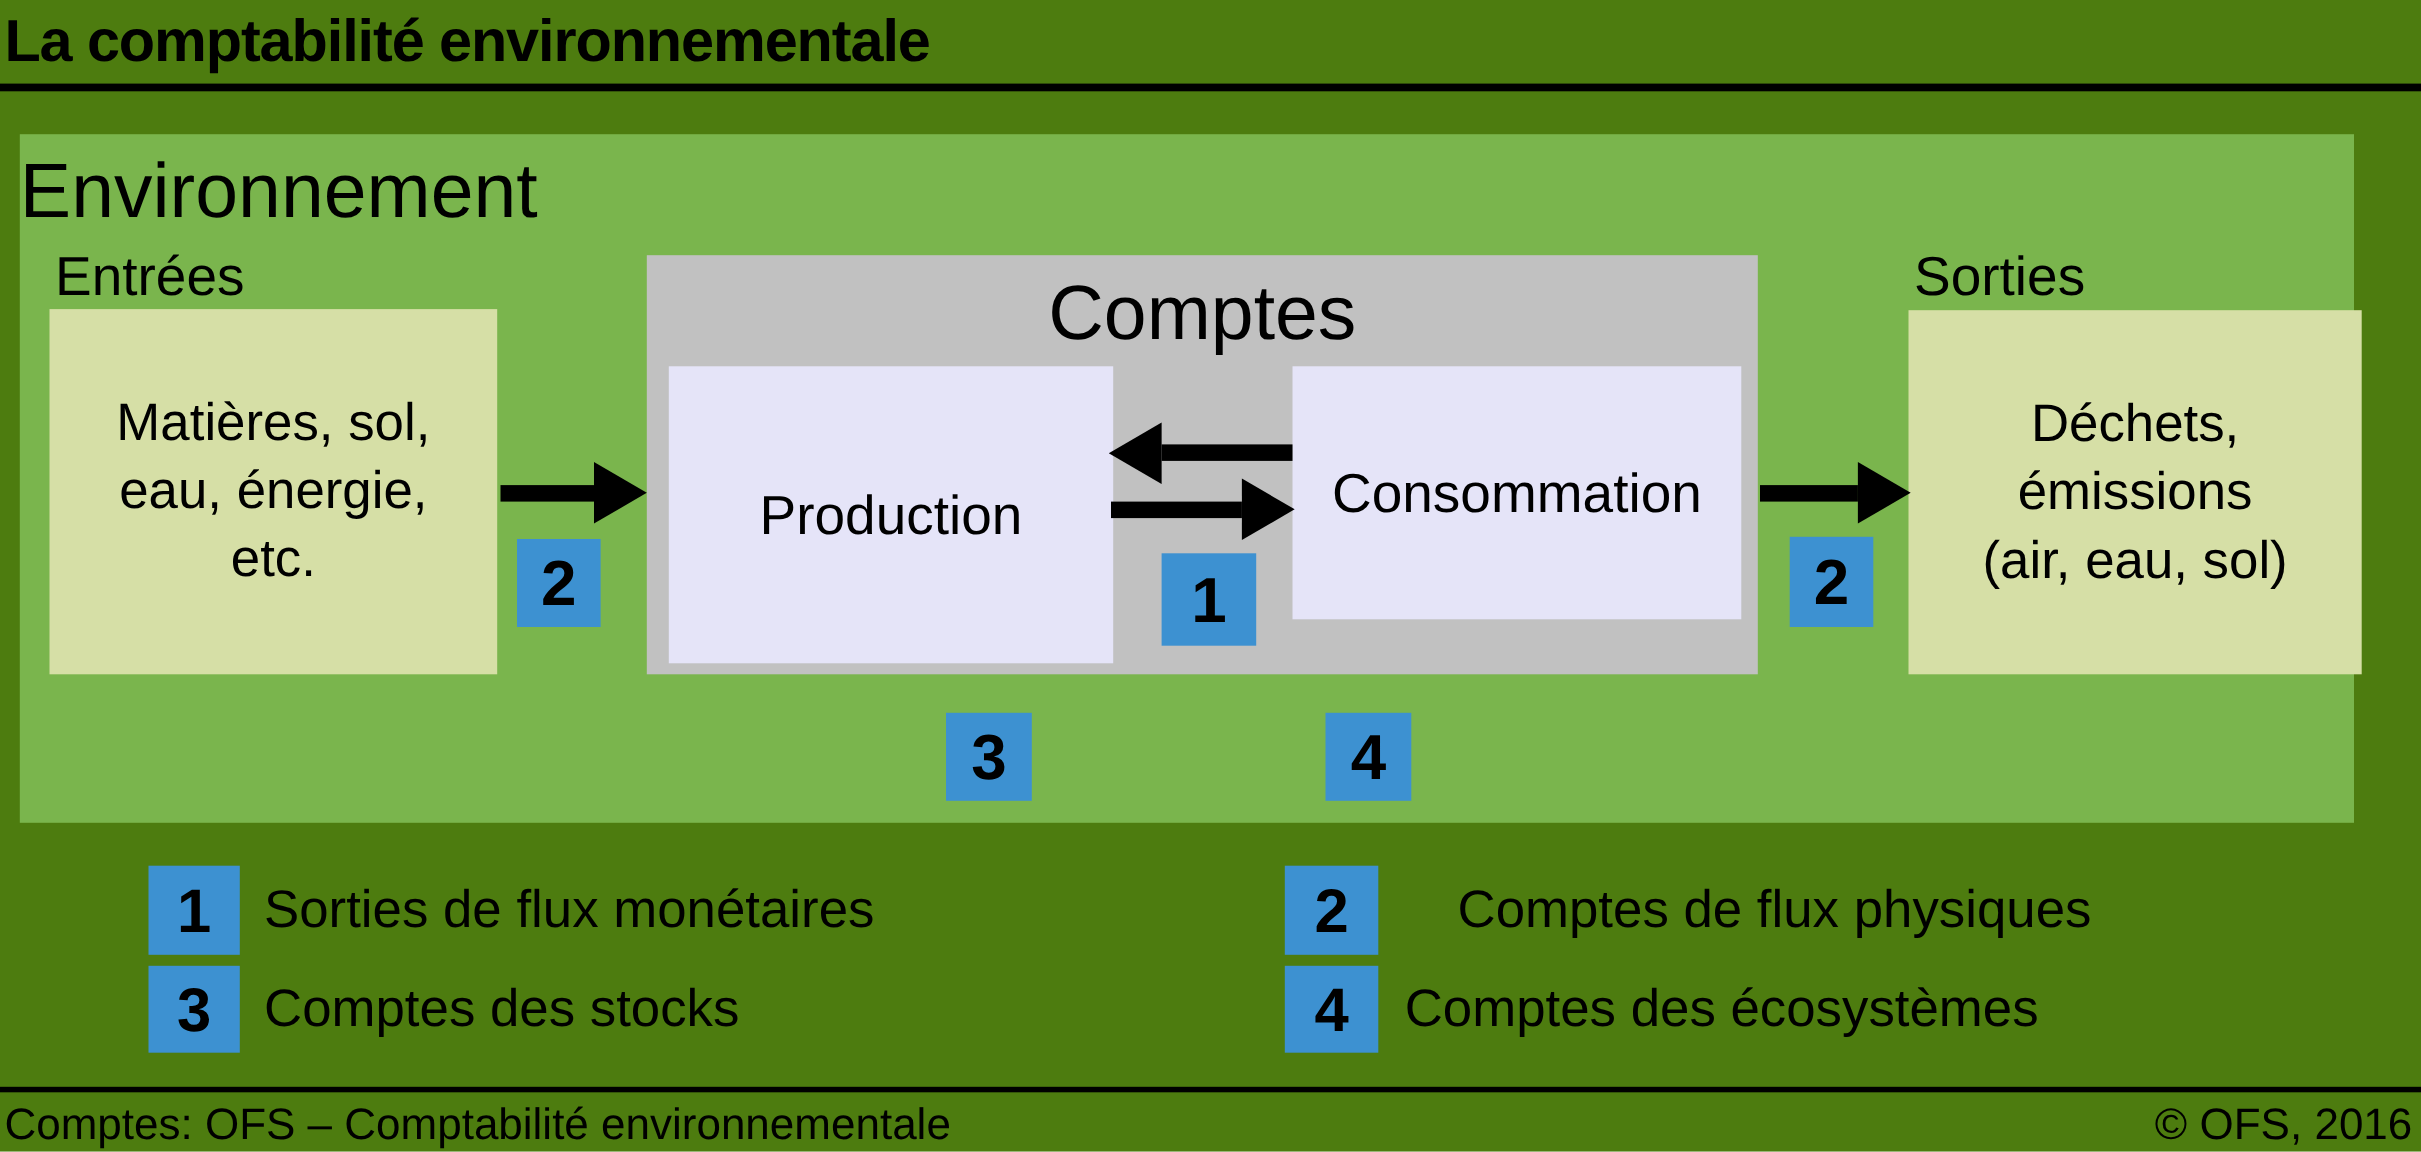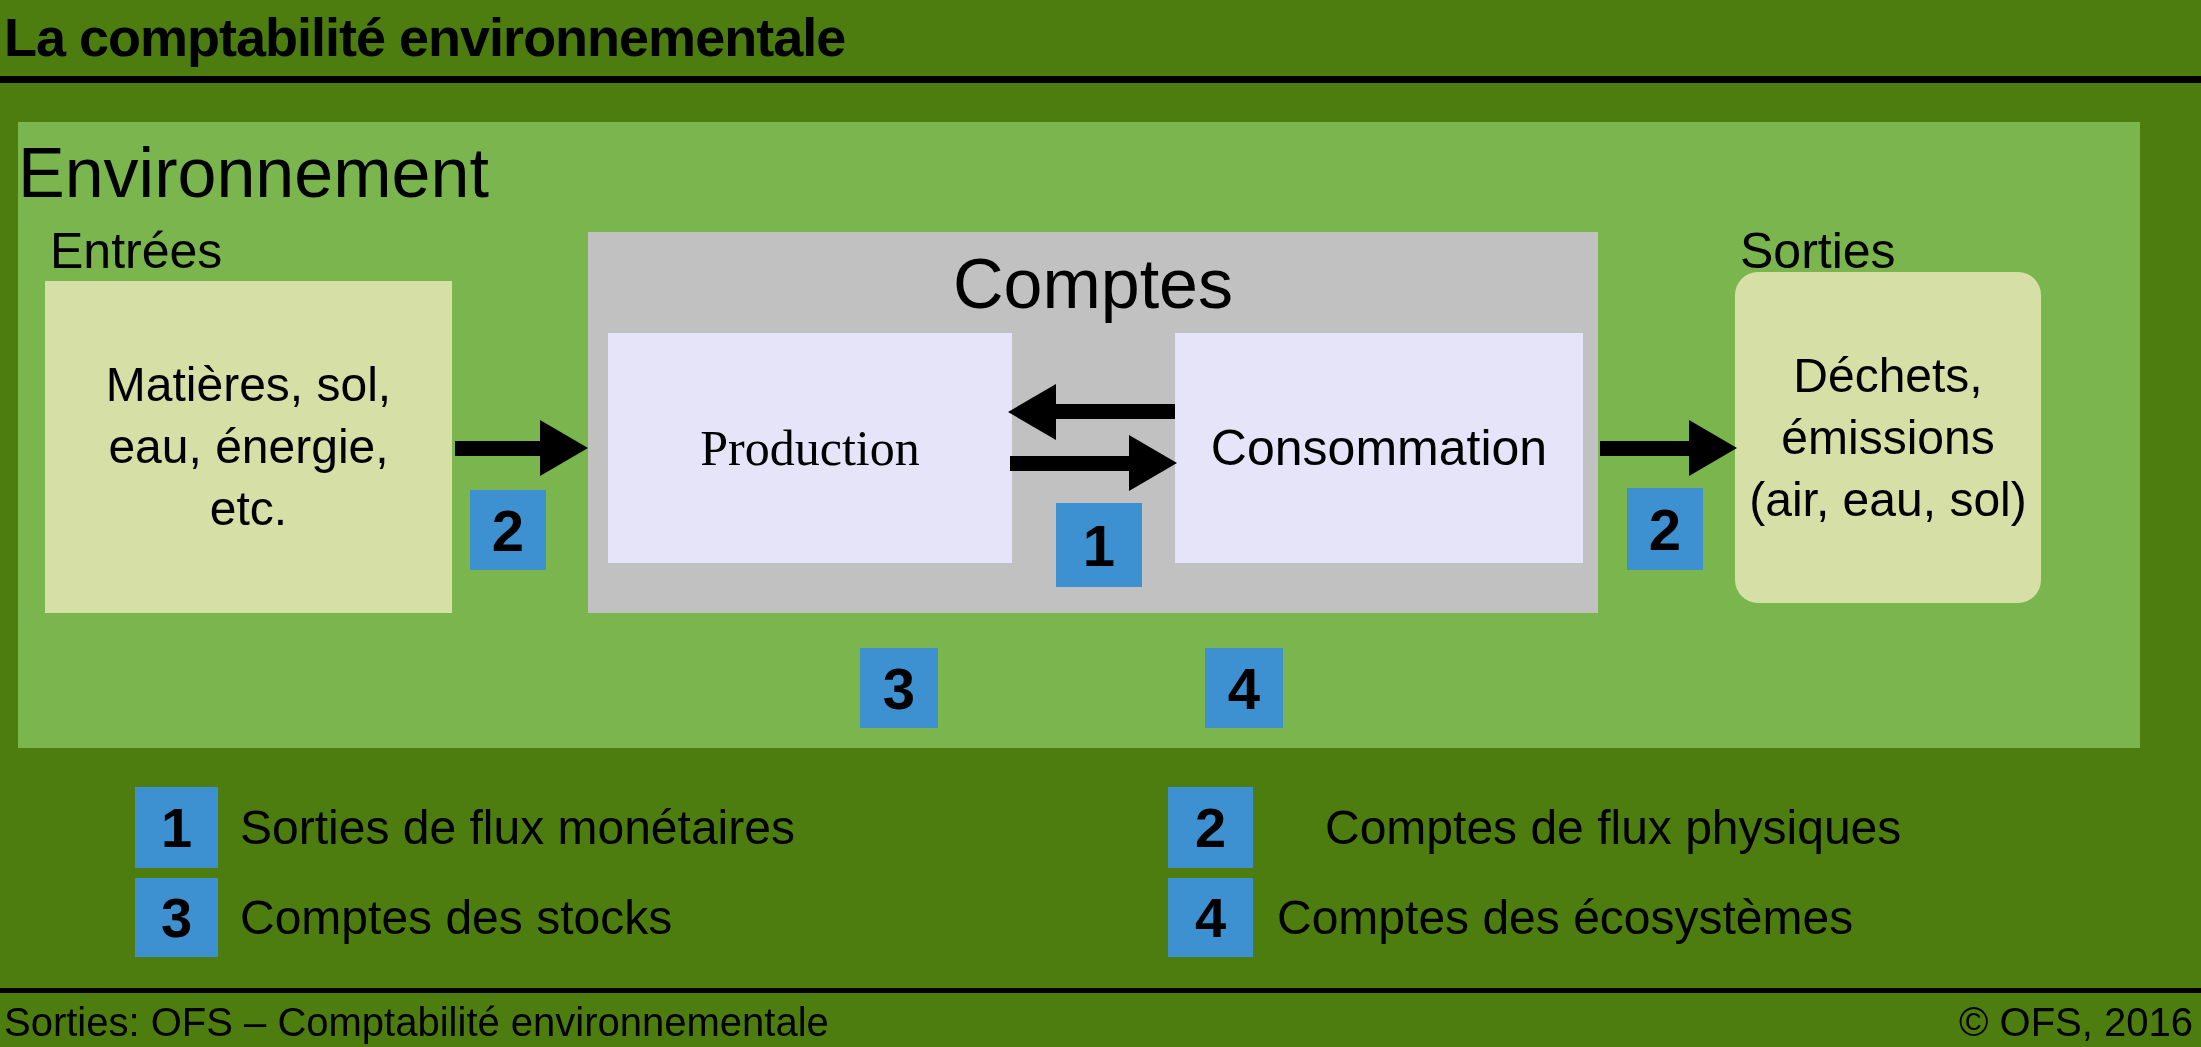--- a/index.html
+++ b/index.html
@@ -21,32 +21,32 @@
   .zone-label{font-size:50px;}
   #entrees-label{left:50px;top:222px;}
   #sorties-label{left:1740px;top:222px;}
 
   
   .olive-box{
     background:#d6dfa6;display:flex;align-items:center;justify-content:center;
     text-align:center;font-size:48px;line-height:62px;white-space:pre-line;
   }
   #entrees-box{left:45px;top:281px;width:407px;height:332px;}
-  #sorties-box{left:1735px;top:272px;width:306px;height:331px;border-radius:23px;}
+  #sorties-box{left:1735px;top:282px;width:412px;height:331px;}
 
   
   #eco-box{left:588px;top:232px;width:1010px;height:381px;background:#c1c1c1;}
   #eco-label{left:588px;top:244px;width:1010px;text-align:center;font-size:70px;}
 
   
   .lav-box{
     background:#e5e4f8;display:flex;align-items:center;justify-content:center;
     font-size:50px;text-align:center;
   }
-  #production-box{left:608px;top:333px;width:404px;height:230px;font-family:Liberation Serif, serif;}
+  #production-box{left:608px;top:333px;width:404px;height:270px;}
   #consommation-box{left:1175px;top:333px;width:408px;height:230px;}
 
   
   .arrow{display:flex;align-items:center;}
   .arrow .shaft{flex:1;height:15px;background:#000;}
   .head-right{width:0;height:0;border-top:28px solid transparent;border-bottom:28px solid transparent;border-left:48px solid #000;}
   .head-left{width:0;height:0;border-top:28px solid transparent;border-bottom:28px solid transparent;border-right:48px solid #000;}
   #arrow-input{left:455px;top:420px;width:133px;height:56px;}
   #arrow-output{left:1600px;top:420px;width:137px;height:56px;}
   #arrow-cons-to-prod{left:1008px;top:383px;width:167px;height:57px;}
@@ -139,16 +139,16 @@
   <div class="abs legend-square" id="lg-sq-2">2</div>
   <div class="abs legend-label" id="lg-lb-2">Comptes de flux physiques</div>
 
   <div class="abs legend-square" id="lg-sq-3">3</div>
   <div class="abs legend-label" id="lg-lb-3">Comptes des stocks</div>
 
   <div class="abs legend-square" id="lg-sq-4">4</div>
   <div class="abs legend-label" id="lg-lb-4">Comptes des écosystèmes</div>
 
   <div class="abs" id="footer-rule"></div>
-  <div class="abs" id="footer-source">Sorties: OFS – Comptabilité environnementale</div>
+  <div class="abs" id="footer-source">Comptes: OFS – Comptabilité environnementale</div>
   <div class="abs" id="footer-copyright">© OFS, 2016</div>
 
 </div>
 
 </body></html>

